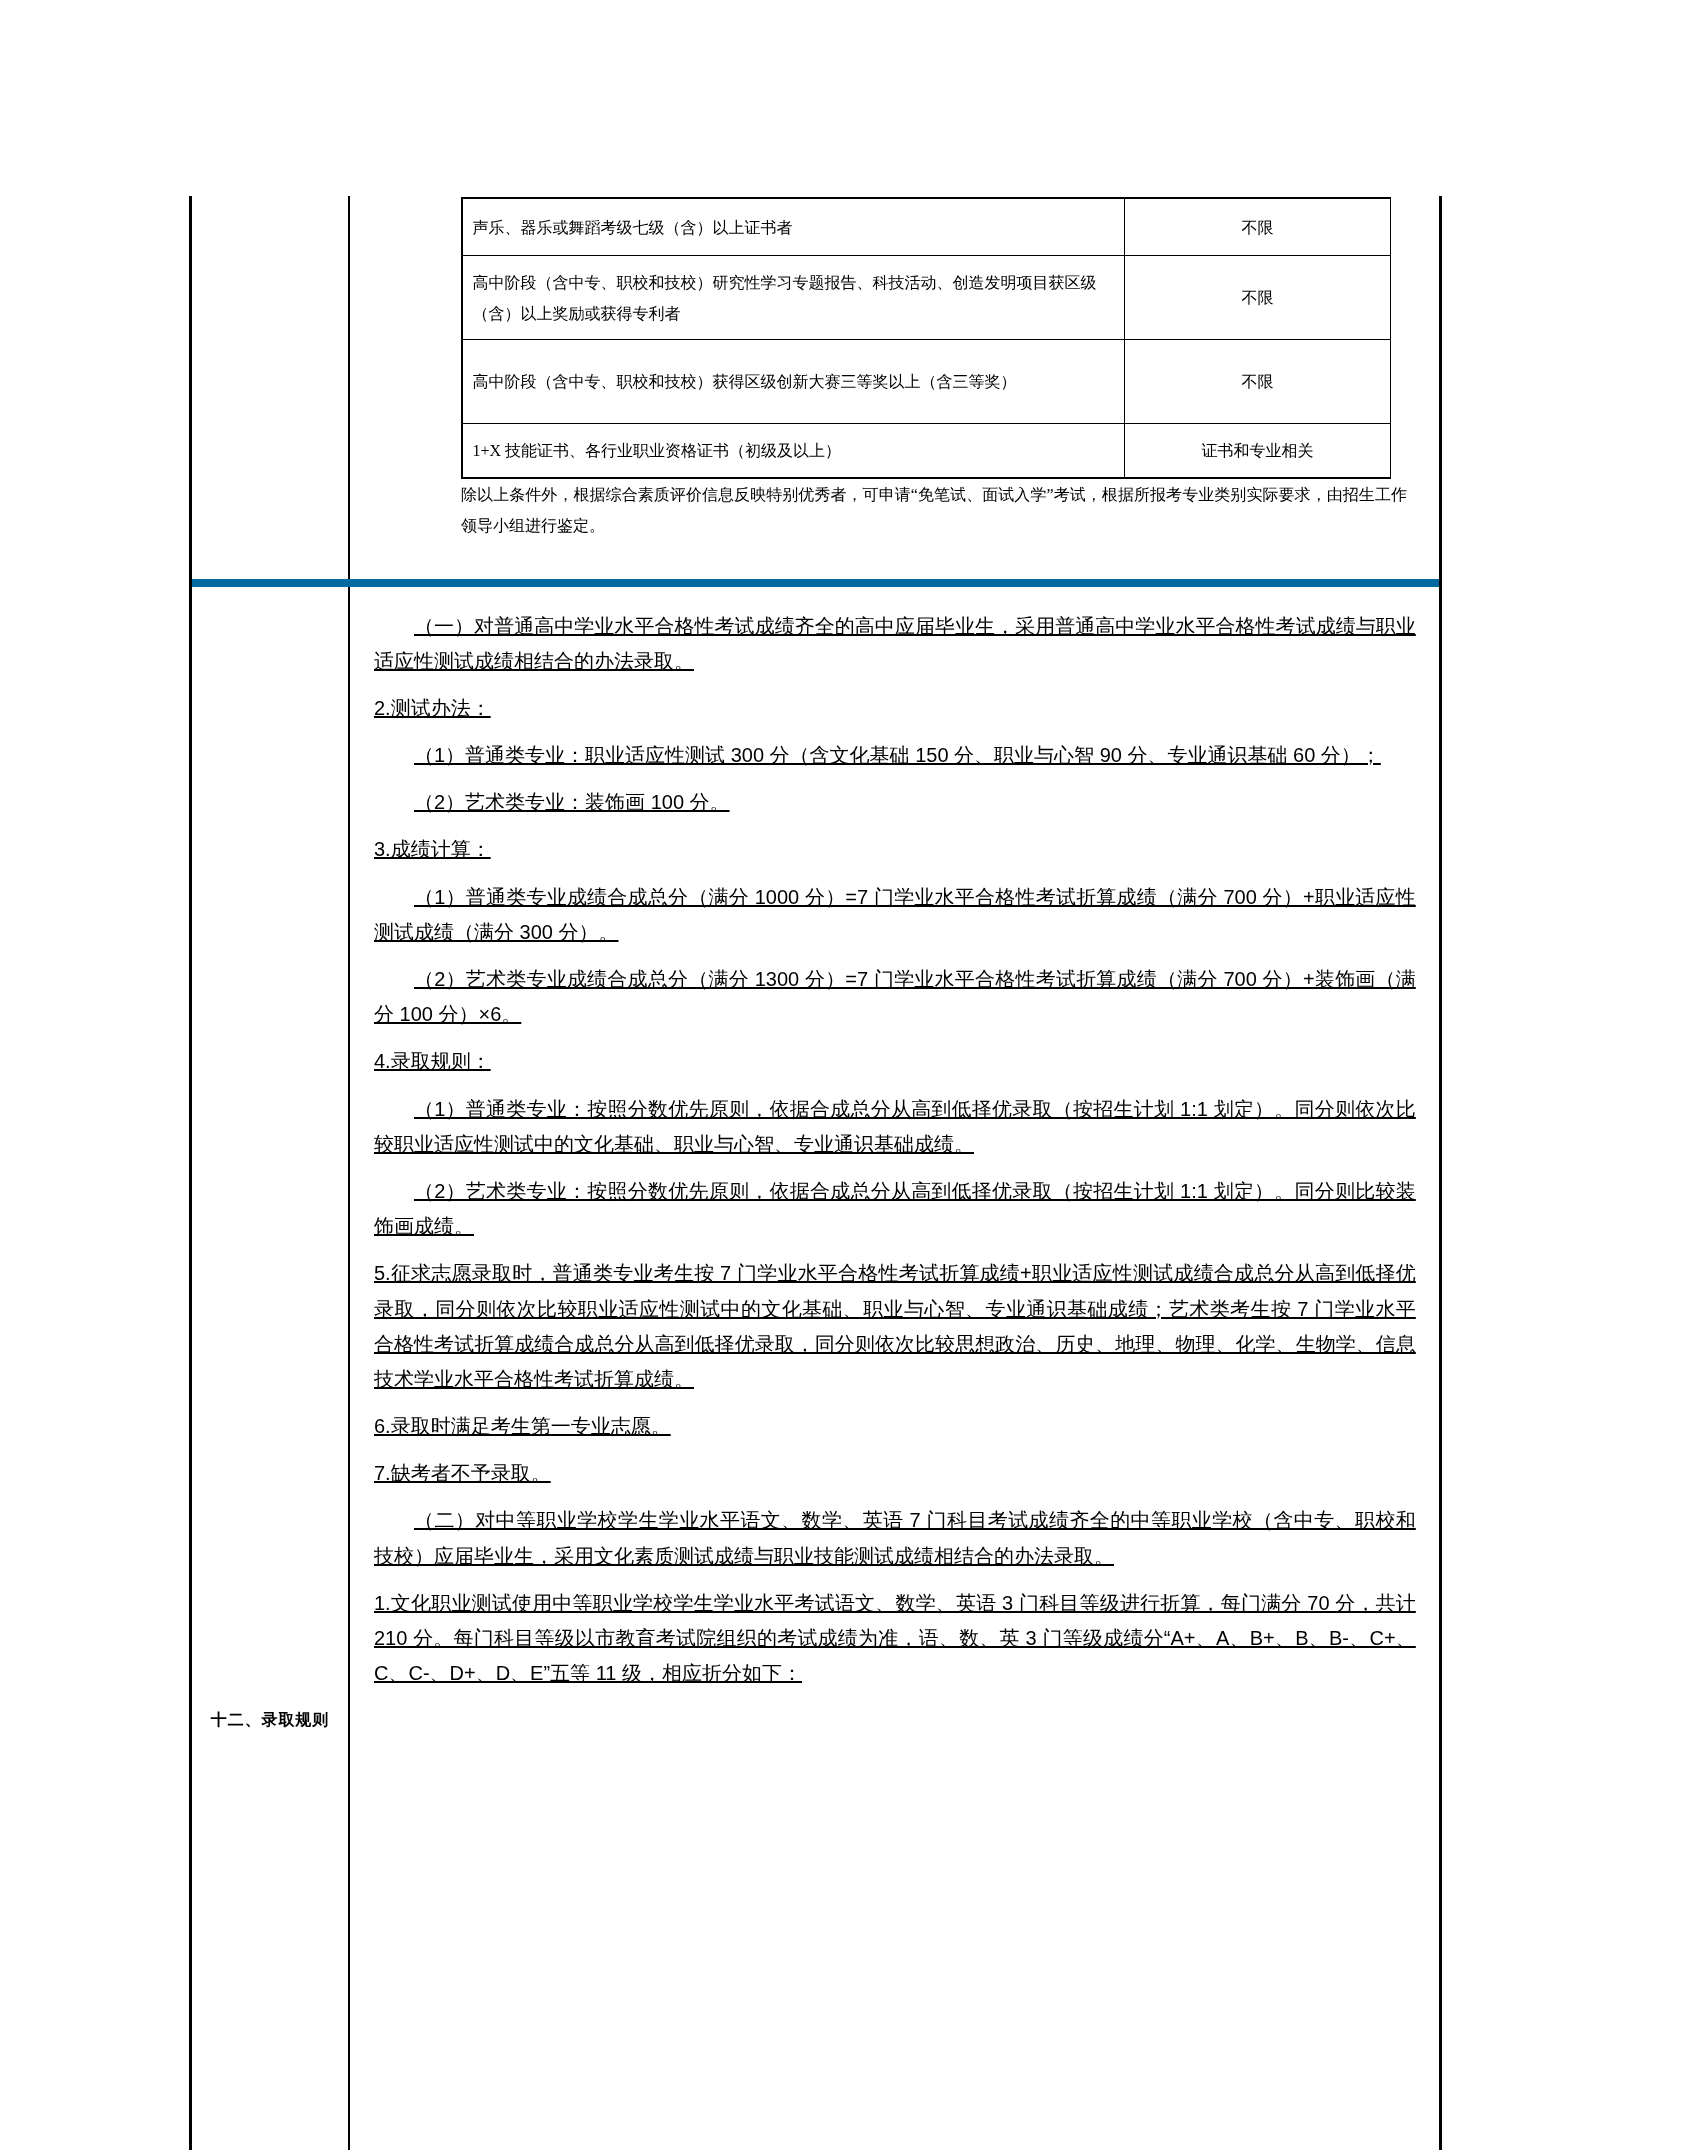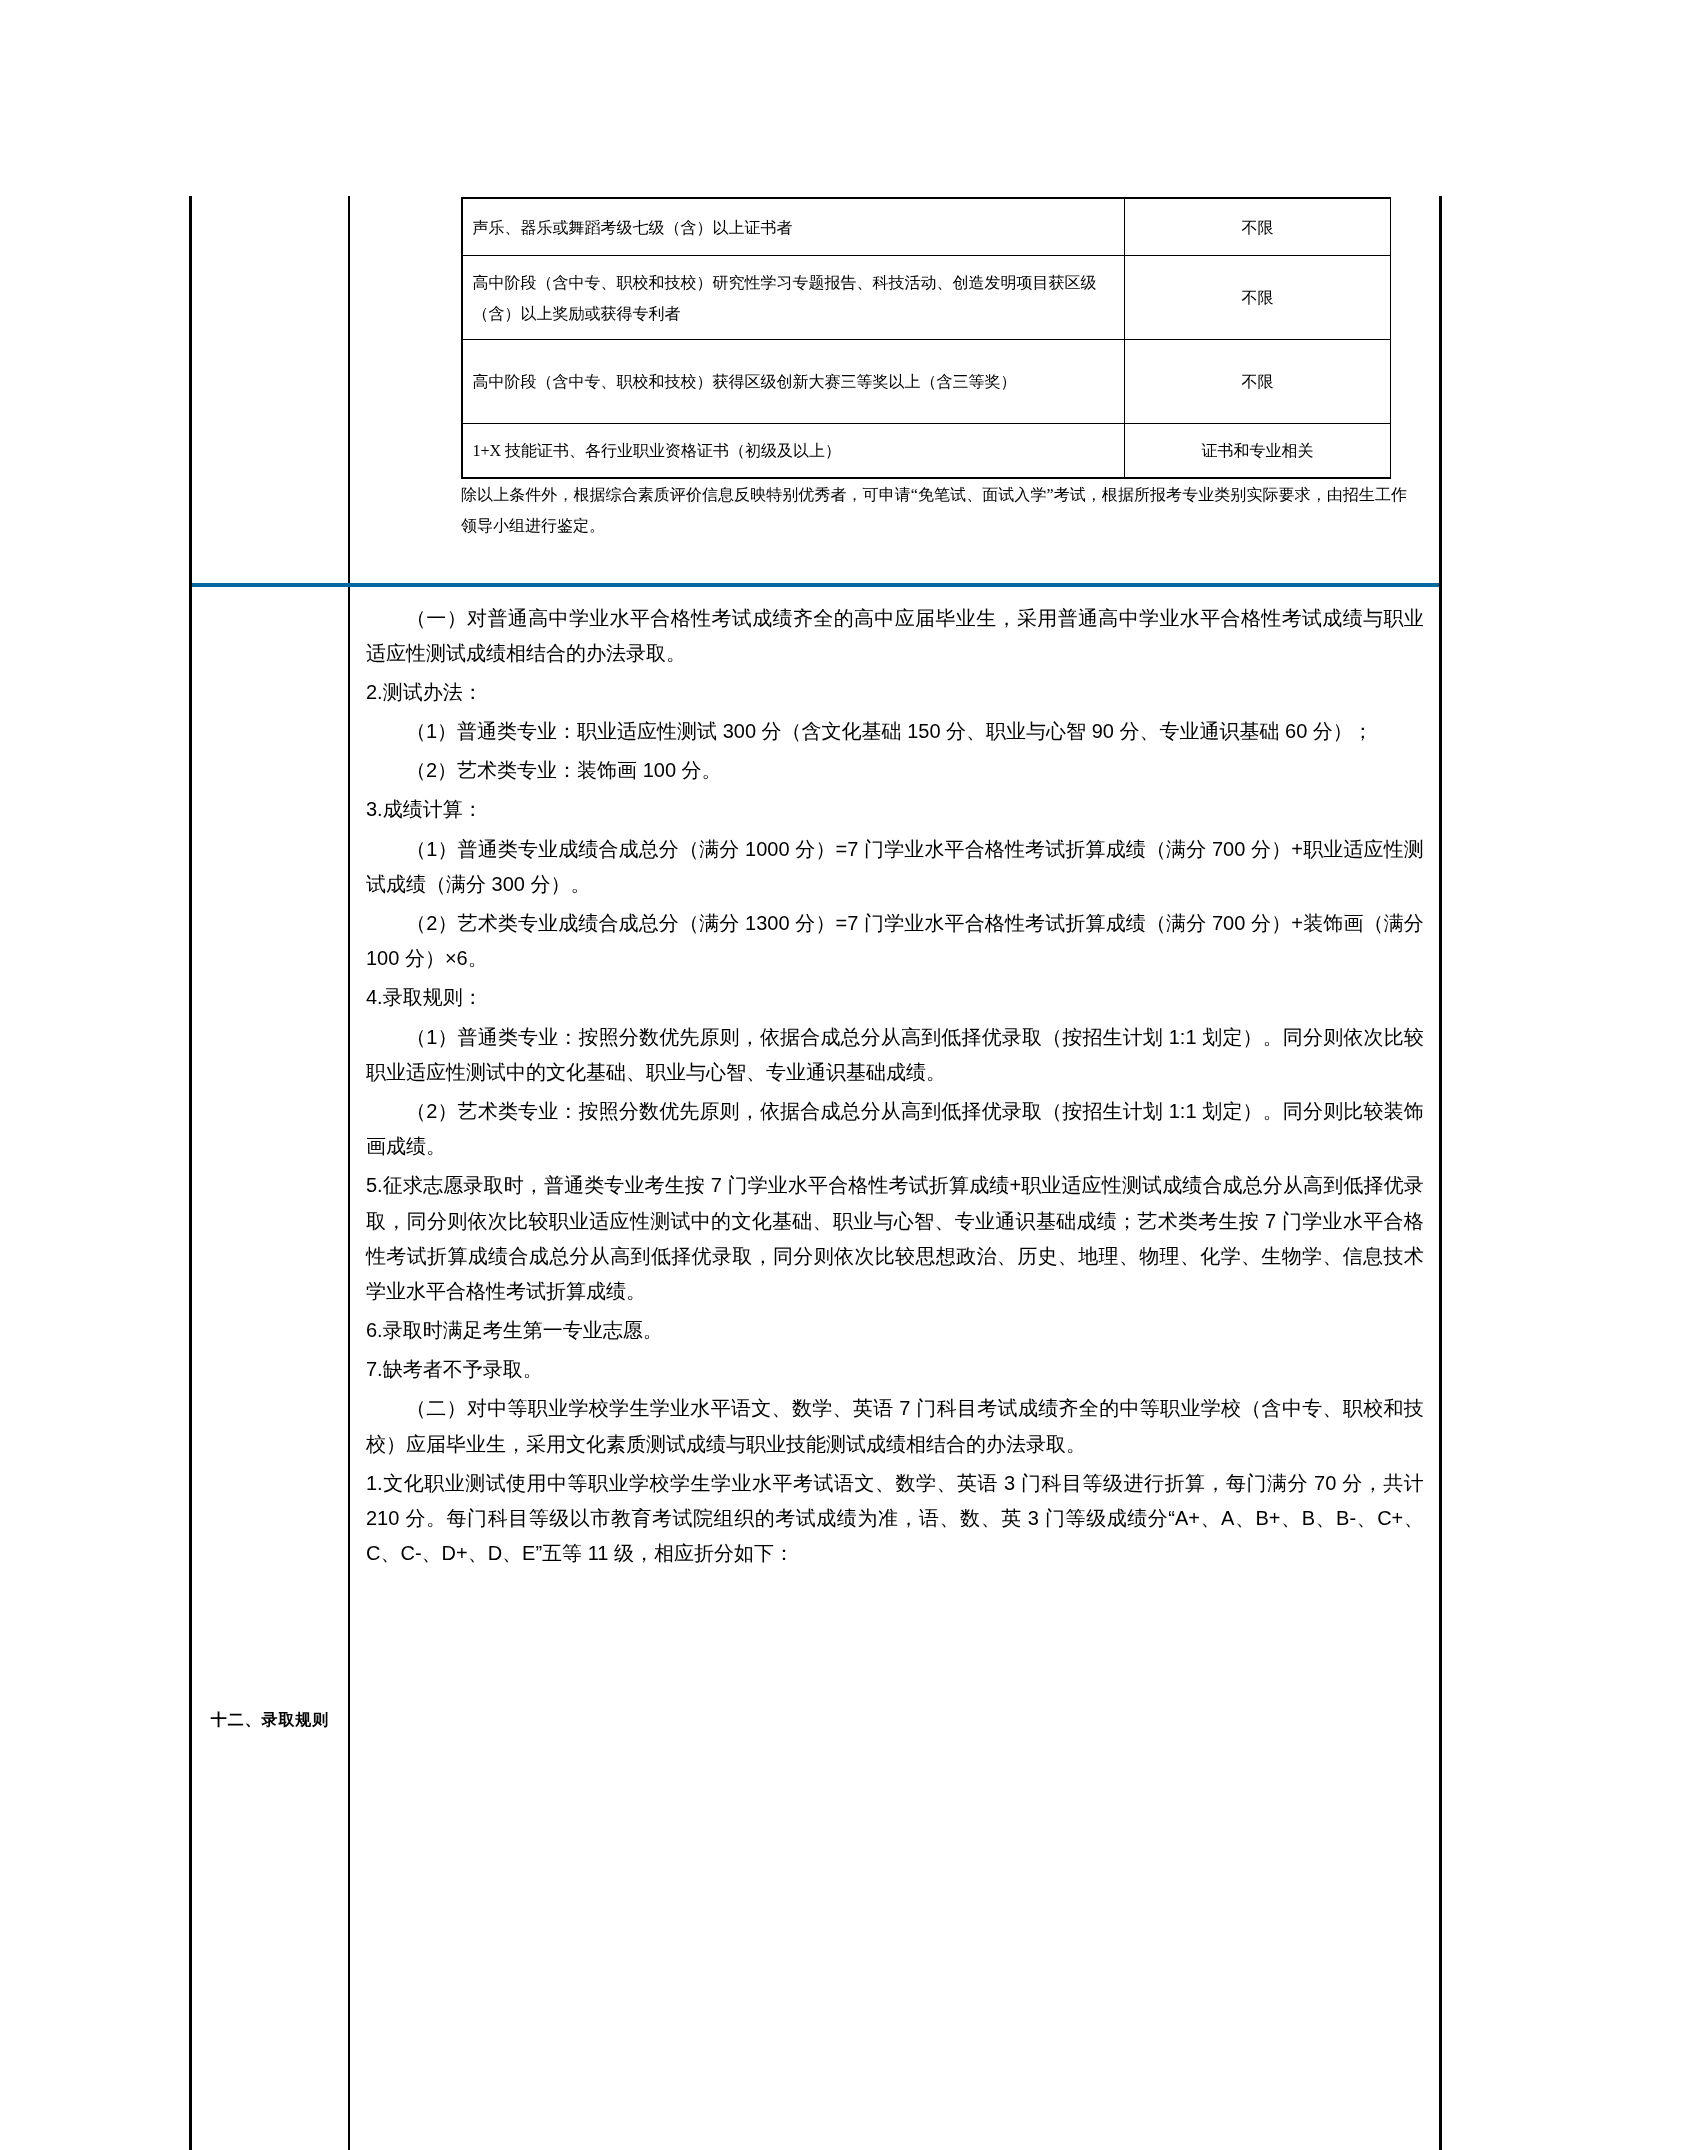--- a/index.html
+++ b/index.html
@@ -40,21 +40,21 @@
     flex-direction: column;
   }
 
   .outer-row {
     display: flex;
     flex-direction: row;
     box-sizing: border-box;
   }
   #outer-row-top {
     height: 391px;          
-    border-bottom: 4px solid #0369a1;
+    border-bottom: 8px solid #0369a1;
   }
   #outer-row-bottom {
     flex: 1 1 auto;
   }
 
   .label-cell {
     width: 158px;           
     box-sizing: border-box;
     border-right: 2.2px solid #000;
     position: relative;
@@ -138,22 +138,23 @@
     left: 12px;
     right: 11.2px;
     top: 9.5px;
     font-family: "Liberation Sans", "DejaVu Sans", sans-serif;
     font-size: 20px;
     line-height: 1.76;
     text-align: justify;
     text-justify: inter-ideograph;
   }
   #body-content p {
-    margin: 4px;
+    margin: 12px;
     padding: 0;
+    text-decoration: underline;
   }
   #body-content p.ind { text-indent: 2em; }
   #body-content p.flush { text-indent: 0; }
 </style>
 </head>
 <body>
 
 <div id="page">
 
   <div id="outer-table">

